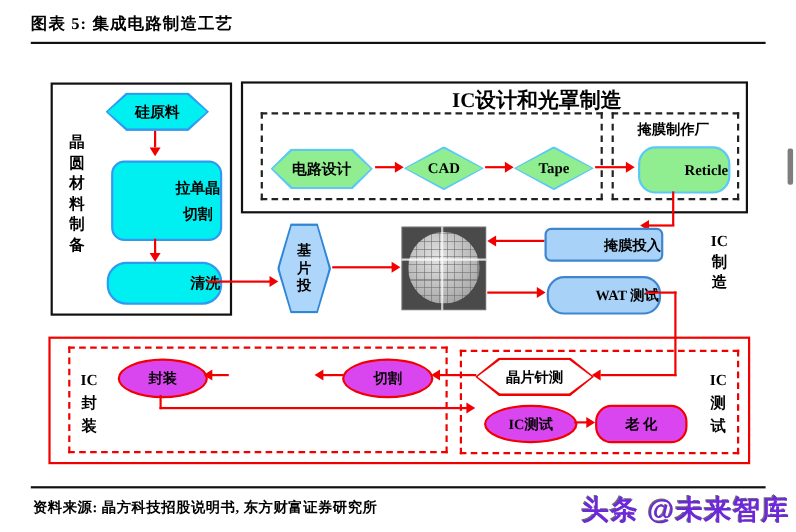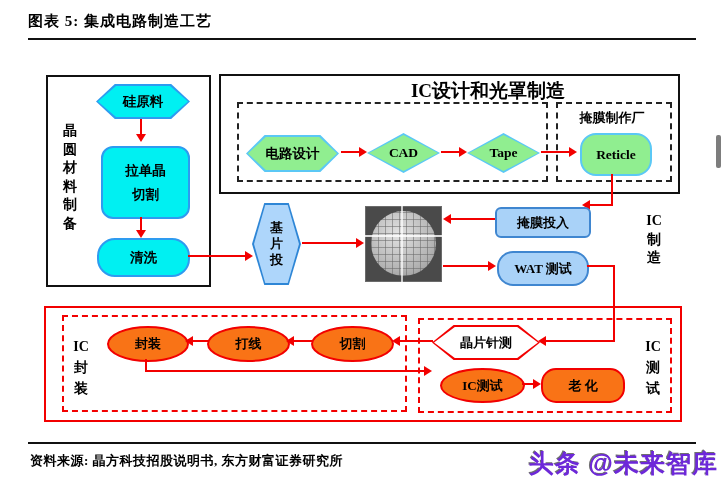--- a/index.html
+++ b/index.html
@@ -27,22 +27,22 @@
   
   .vlabel{position:absolute;display:flex;flex-direction:column;align-items:center;
     font-weight:bold;font-size:14px;}
   .vlabel div{line-height:18.5px;}
   .vlabel.wide div{line-height:21px;}
   
   .nlabel{position:absolute;inset:0;display:flex;align-items:center;justify-content:center;
     font-weight:bold;font-size:13.5px;white-space:pre;}
   
   .rnode{position:absolute;border:2px solid var(--shapeborder);display:flex;align-items:center;
-    justify-content:center;font-weight:bold;font-size:13.5px;text-align:center;}
-  .rednode{position:absolute;border:2px solid var(--red);background:#f97316;display:flex;
+    justify-content:flex-end;font-weight:bold;font-size:13.5px;text-align:center;padding-left:12px;}
+  .rednode{position:absolute;border:2px solid var(--red);background:#d946ef;display:flex;
     align-items:center;justify-content:center;font-weight:bold;font-size:13px;}
   
   .hex,.dia{position:absolute;}
   .shape-b{position:absolute;inset:0;background:var(--bcol,#2e9bf0);}
   .shape-b::after{content:"";position:absolute;inset:2px;background:var(--fill,#0ff);}
   .hex .shape-b,.hex .shape-b::after{clip-path:polygon(20% 0,80% 0,100% 50%,80% 100%,20% 100%,0 50%);}
   .hexv .shape-b,.hexv .shape-b::after{clip-path:polygon(25% 0,75% 0,100% 50%,75% 100%,25% 100%,0 50%);}
   .dia .shape-b,.dia .shape-b::after{clip-path:polygon(50% 0,100% 50%,50% 100%,0 50%);}
   
   .ln{position:absolute;background:var(--red);}
@@ -190,23 +190,20 @@
   <div class="reddash" style="left:62px;top:315px;width:341px;height:93px;"></div>
   <div class="vlabel wide" style="left:69px;top:336px;width:24px;">
     <div>IC</div>
     <div>封</div>
     <div>装</div>
   </div>
 
   <div class="rednode" style="left:107px;top:326px;width:78px;height:32px;border-radius:50%;">
     <span>封装</span>
   </div>
-  <div class="rednode" style="left:207px;top:326px;width:79px;height:32px;border-radius:50%;">
-    <span>打线</span>
-  </div>
   <div class="rednode" style="left:311px;top:326px;width:79px;height:32px;border-radius:50%;">
     <span>切割</span>
   </div>
 
   <div class="ln" style="left:399px;top:340px;width:34px;height:2px;"></div>
   <div class="ah l" style="left:392px;top:336px;"></div>
   <div class="ln" style="left:293px;top:340px;width:19px;height:2px;"></div>
   <div class="ah l" style="left:286px;top:336px;"></div>
   <div class="ln" style="left:192px;top:340px;width:16px;height:2px;"></div>
   <div class="ah l" style="left:185px;top:336px;"></div>

